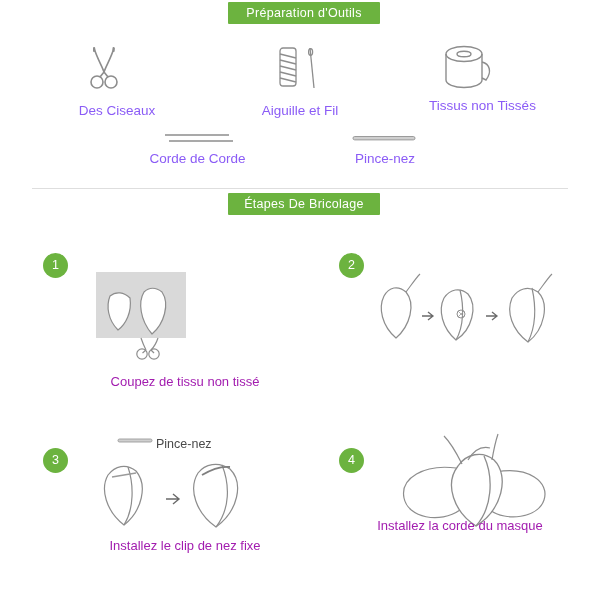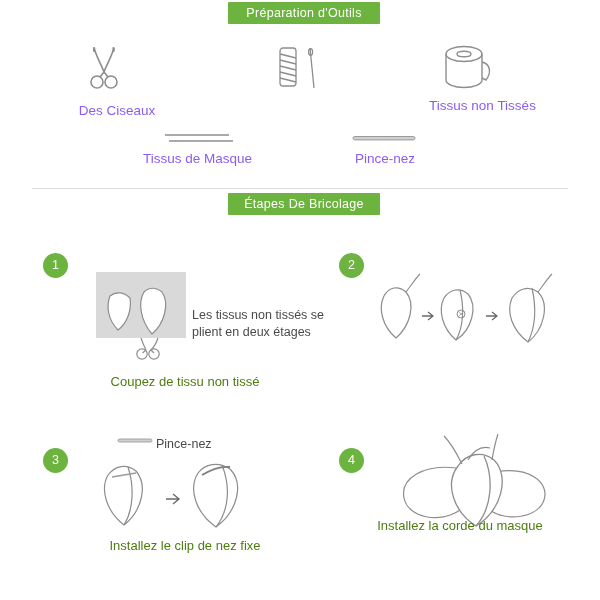--- a/index.html
+++ b/index.html
@@ -66,21 +66,21 @@
     text-align: center;
   }
   #bubble-1 { left: 43px;  top: 253px; }
   #bubble-2 { left: 339px; top: 253px; }
   #bubble-3 { left: 43px;  top: 448px; }
   #bubble-4 { left: 339px; top: 448px; }
 
   .caption {
     position: absolute;
     font-size: 13px;
-    color: #4d7c0f;
+    color: #a21caf;
     text-align: center;
     white-space: nowrap;
   }
   #cap-1 { left: 60px;  top: 374px; width: 250px; }
   #cap-2 { left: 345px; top: 374px; width: 230px; }
   #cap-3 { left: 60px;  top: 538px; width: 250px; }
   #cap-4 { left: 345px; top: 518px; width: 230px; }
 
   .note {
     position: absolute;
@@ -125,20 +125,21 @@
   <div class="art" style="left:274px; top:44px;">
     <svg width="60" height="50" viewBox="0 0 60 50">
       <g fill="none" stroke="#8d8d8d" stroke-width="1.3">
         <rect x="6" y="4" width="16" height="38" rx="3"></rect>
         <path d="M6 10 L22 14 M6 16 L22 20 M6 22 L22 26 M6 28 L22 32 M6 34 L22 38"></path>
         <path d="M36 4 L40 44"></path>
         <ellipse cx="36.6" cy="8" rx="2" ry="3.4"></ellipse>
       </g>
     </svg>
   </div>
+  <div class="tool-label" id="label-needle">Aiguille et Fil</div>
 
   <div class="art" style="left:438px; top:42px;">
     <svg width="62" height="52" viewBox="0 0 62 52">
       <g fill="none" stroke="#8d8d8d" stroke-width="1.4">
         <ellipse cx="26" cy="12" rx="18" ry="7.5"></ellipse>
         <path d="M8 12 L8 38 A18 7.5 0 0 0 44 38 L44 12"></path>
         <ellipse cx="26" cy="12" rx="7" ry="2.8"></ellipse>
         <path d="M44 20 C52 22, 54 30, 48 38 L44 36"></path>
       </g>
     </svg>
@@ -146,21 +147,21 @@
   <div class="tool-label" id="label-fabric">Tissus non Tissés</div>
 
   <div class="art" style="left:163px; top:130px;">
     <svg width="72" height="18" viewBox="0 0 72 18">
       <g stroke="#8d8d8d" stroke-width="1.5" fill="none">
         <path d="M2 5 L66 5"></path>
         <path d="M6 11 L70 11"></path>
       </g>
     </svg>
   </div>
-  <div class="tool-label" id="label-cord">Tissus de Masque</div>
+  <div class="tool-label" id="label-cord">Corde de Corde</div>
 
   <div class="art" style="left:352px; top:133px;">
     <svg width="66" height="12" viewBox="0 0 66 12">
       <rect x="1" y="3.5" width="62" height="3.4" rx="1.7" fill="#cfcfcf" stroke="#9b9b9b" stroke-width="1"></rect>
     </svg>
   </div>
   <div class="tool-label" id="label-nose">Pince-nez</div>
 
   <div class="divider" id="divider-top"></div>
 
@@ -179,21 +180,20 @@
         <circle cx="46" cy="86" r="5.2"></circle>
         <circle cx="58" cy="86" r="5.2"></circle>
         <path d="M45 70 C47 76, 49 80, 50 82"></path>
         <path d="M62 70 C60 76, 57 80, 55 82"></path>
         <path d="M50 82 L46.5 85"></path>
         <path d="M55 82 L58 85"></path>
       </g>
     </svg>
   </div>
 
-  <div class="note" id="note-1">Les tissus non tissés se plient en deux étages</div>
   <div class="caption" id="cap-1">Coupez de tissu non tissé</div>
 
   <div class="step-bubble" id="bubble-2">2</div>
 
   <div class="art" style="left:372px; top:268px;">
     <svg width="200" height="90" viewBox="0 0 200 90">
 
       <g fill="#ffffff" stroke="#8d8d8d" stroke-width="1.2">
         <path d="M12 28 C6 40, 10 58, 24 70 C38 58, 44 36, 34 24 C26 17, 17 19, 12 28 Z"></path>
       </g>

